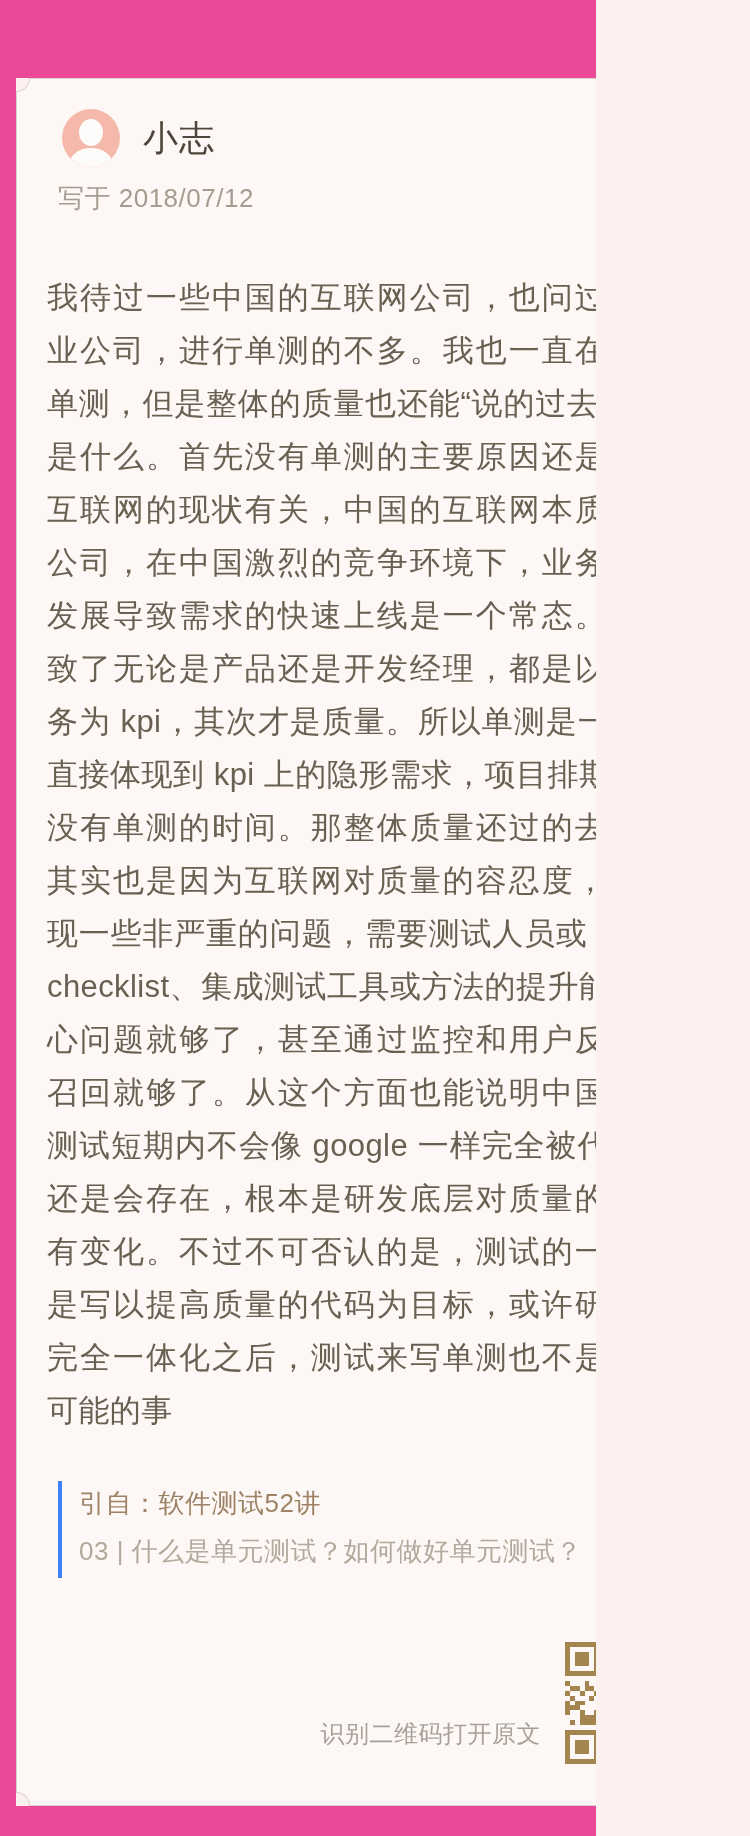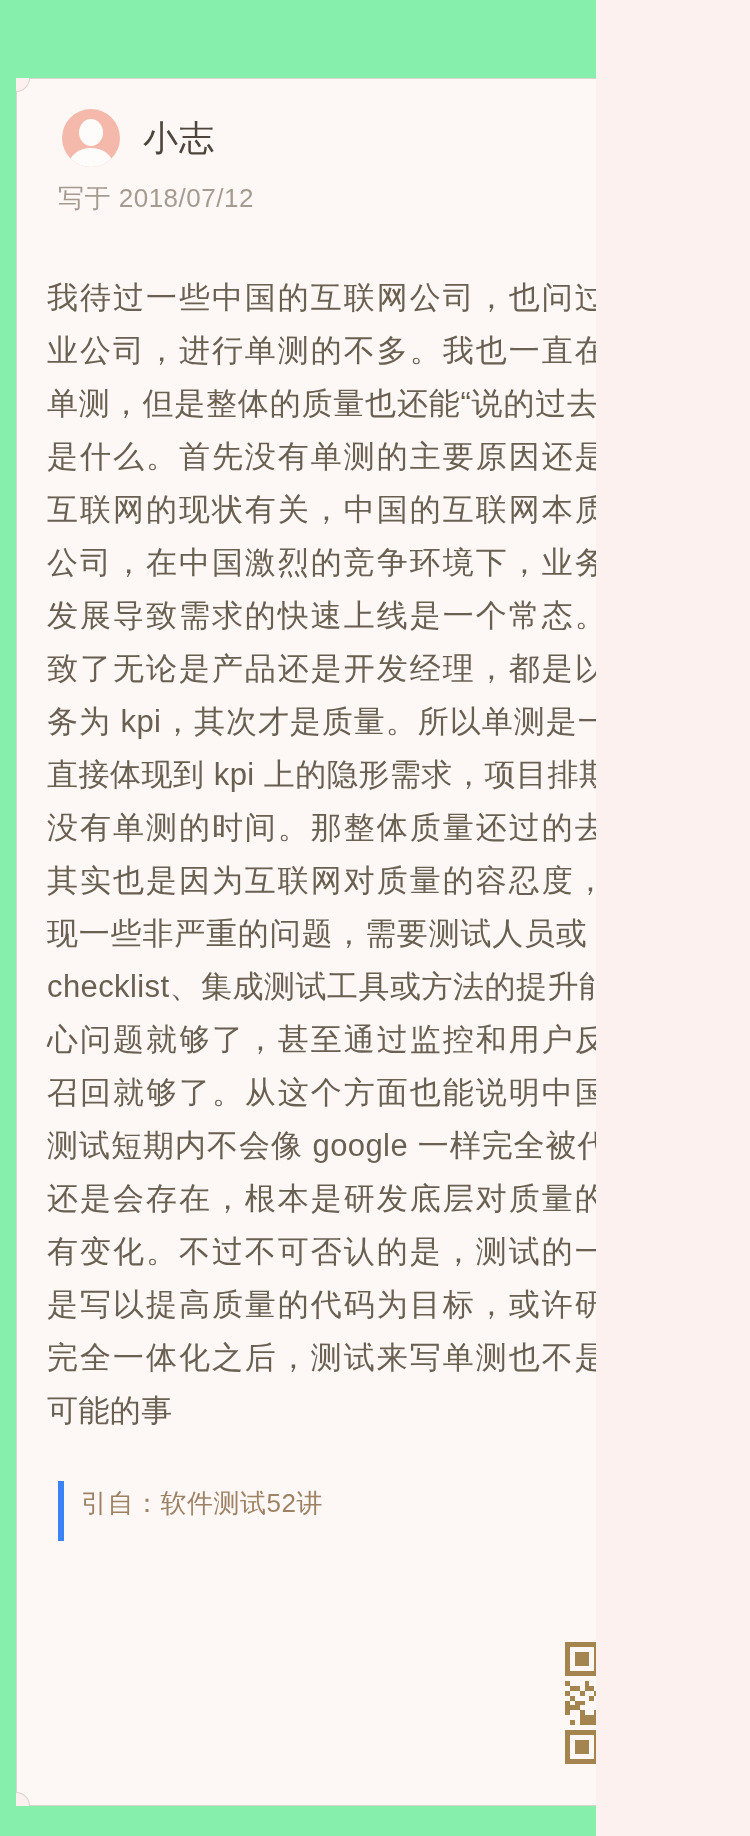--- a/index.html
+++ b/index.html
@@ -1,20 +1,20 @@
 <!DOCTYPE html>
 <html><head>
 <meta charset="utf-8">
 <style>
   html,body{margin:0;padding:0;}
   body{background:#fcf1ee;}
   .page{
     position:relative;
     width:596px;height:1836px;
-    background:#86efac;
+    background:#ec4899;
     overflow:hidden;
     font-family:"Liberation Sans","DejaVu Sans",sans-serif;
   }
   .card{
     position:absolute;left:16px;top:78px;
     width:716px;height:1728px;
     box-sizing:border-box;
     background:#fdf8f6;
     border:1px solid #dbd4cd;
   }
@@ -34,21 +34,21 @@
   .date-line{position:absolute;left:41px;top:102px;font-size:26px;color:#a59b90;letter-spacing:0.5px;}
 
   .body-text{
     position:absolute;left:30px;top:192px;width:658px;
     font-size:31px;line-height:53px;color:#6a6052;
     text-align:justify;letter-spacing:0.4px;
   }
 
   .citation{
     position:absolute;left:41px;top:1402px;width:620px;
-    border-left:6px solid #3b82f6;
+    border-left:4px solid #3b82f6;
     padding:4px 0 8px 17px;
   }
   .cite-source{font-size:26px;line-height:37px;color:#9d8265;margin-bottom:11px;letter-spacing:0.5px;}
   .cite-chapter{font-size:26px;line-height:37px;color:#b2a89b;letter-spacing:0.5px;}
 
   .qr-caption{
     position:absolute;right:190px;top:1637px;
     text-align:right;font-size:24px;line-height:35px;color:#a8a198;letter-spacing:0.5px;
   }
   .qr-box{position:absolute;right:44px;top:1563px;width:122px;height:122px;}
@@ -71,23 +71,25 @@
       </div>
       <div class="author-name">小志</div>
     </div>
 
     <div class="date-line">写于 2018/07/12</div>
 
     <div class="body-text">我待过一些中国的互联网公司，也问过一些创业公司，进行单测的不多。我也一直在想没有单测，但是整体的质量也还能“说的过去”的原因是什么。首先没有单测的主要原因还是和中国互联网的现状有关，中国的互联网本质是商业公司，在中国激烈的竞争环境下，业务的快速发展导致需求的快速上线是一个常态。这也导致了无论是产品还是开发经理，都是以支撑业务为 kpi，其次才是质量。所以单测是一件不能直接体现到 kpi 上的隐形需求，项目排期一般也没有单测的时间。那整体质量还过的去的原因其实也是因为互联网对质量的容忍度，允许出现一些非严重的问题，需要测试人员或 qa 通过 checklist、集成测试工具或方法的提升能发现核心问题就够了，甚至通过监控和用户反馈紧急召回就够了。从这个方面也能说明中国的功能测试短期内不会像 google 一样完全被代替掉，还是会存在，根本是研发底层对质量的要求没有变化。不过不可否认的是，测试的一个趋势是写以提高质量的代码为目标，或许研发测试完全一体化之后，测试来写单测也不是一件不可能的事</div>
 
     <div class="citation">
       <div class="cite-source">引自：软件测试52讲</div>
+      <div class="cite-chapter">03 | 什么是单元测试？如何做好单元测试？</div>
     </div>
 
     <div class="qr-caption">
+      <div>识别二维码打开原文</div>
     </div>
 
     <div class="qr-box">
         <svg viewBox="0 0 25 25" shape-rendering="crispEdges">
           <g fill="#a5854f">
             <rect x="9" y="0" width="1" height="1"></rect>
             <rect x="14" y="0" width="1" height="1"></rect>
             <rect x="16" y="0" width="1" height="1"></rect>
             <rect x="8" y="1" width="1" height="1"></rect>
             <rect x="14" y="1" width="1" height="1"></rect>

